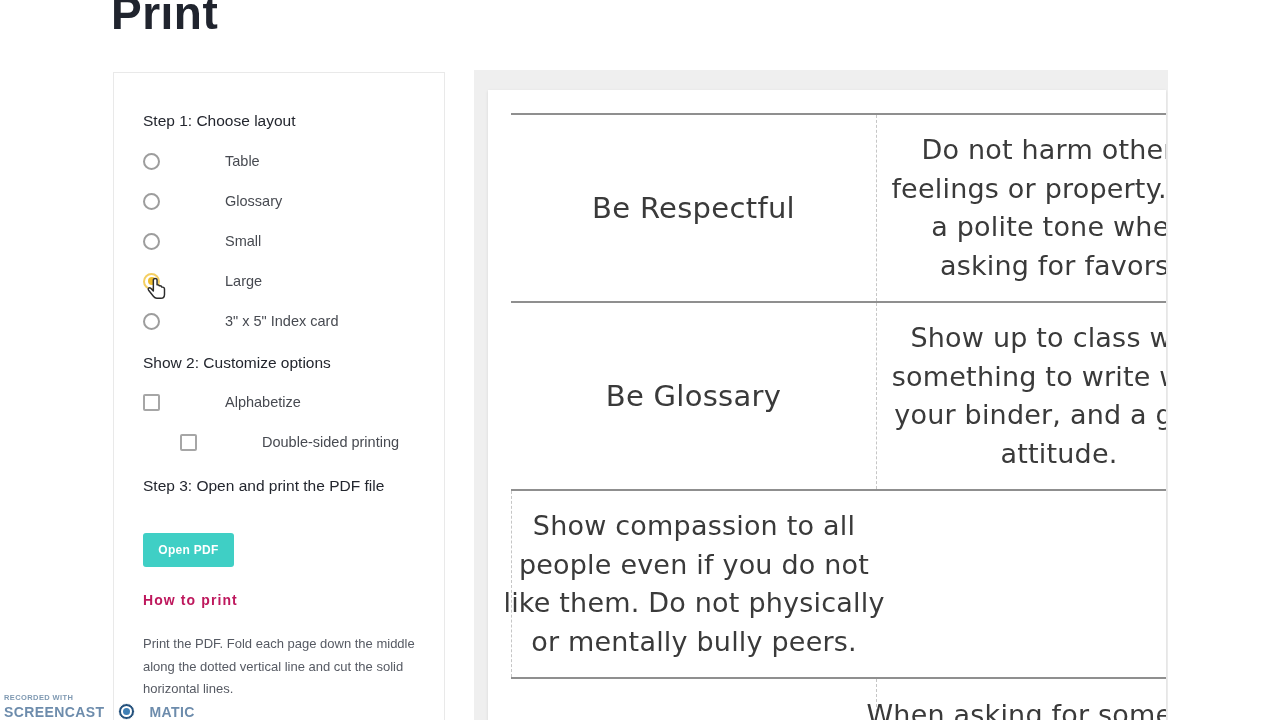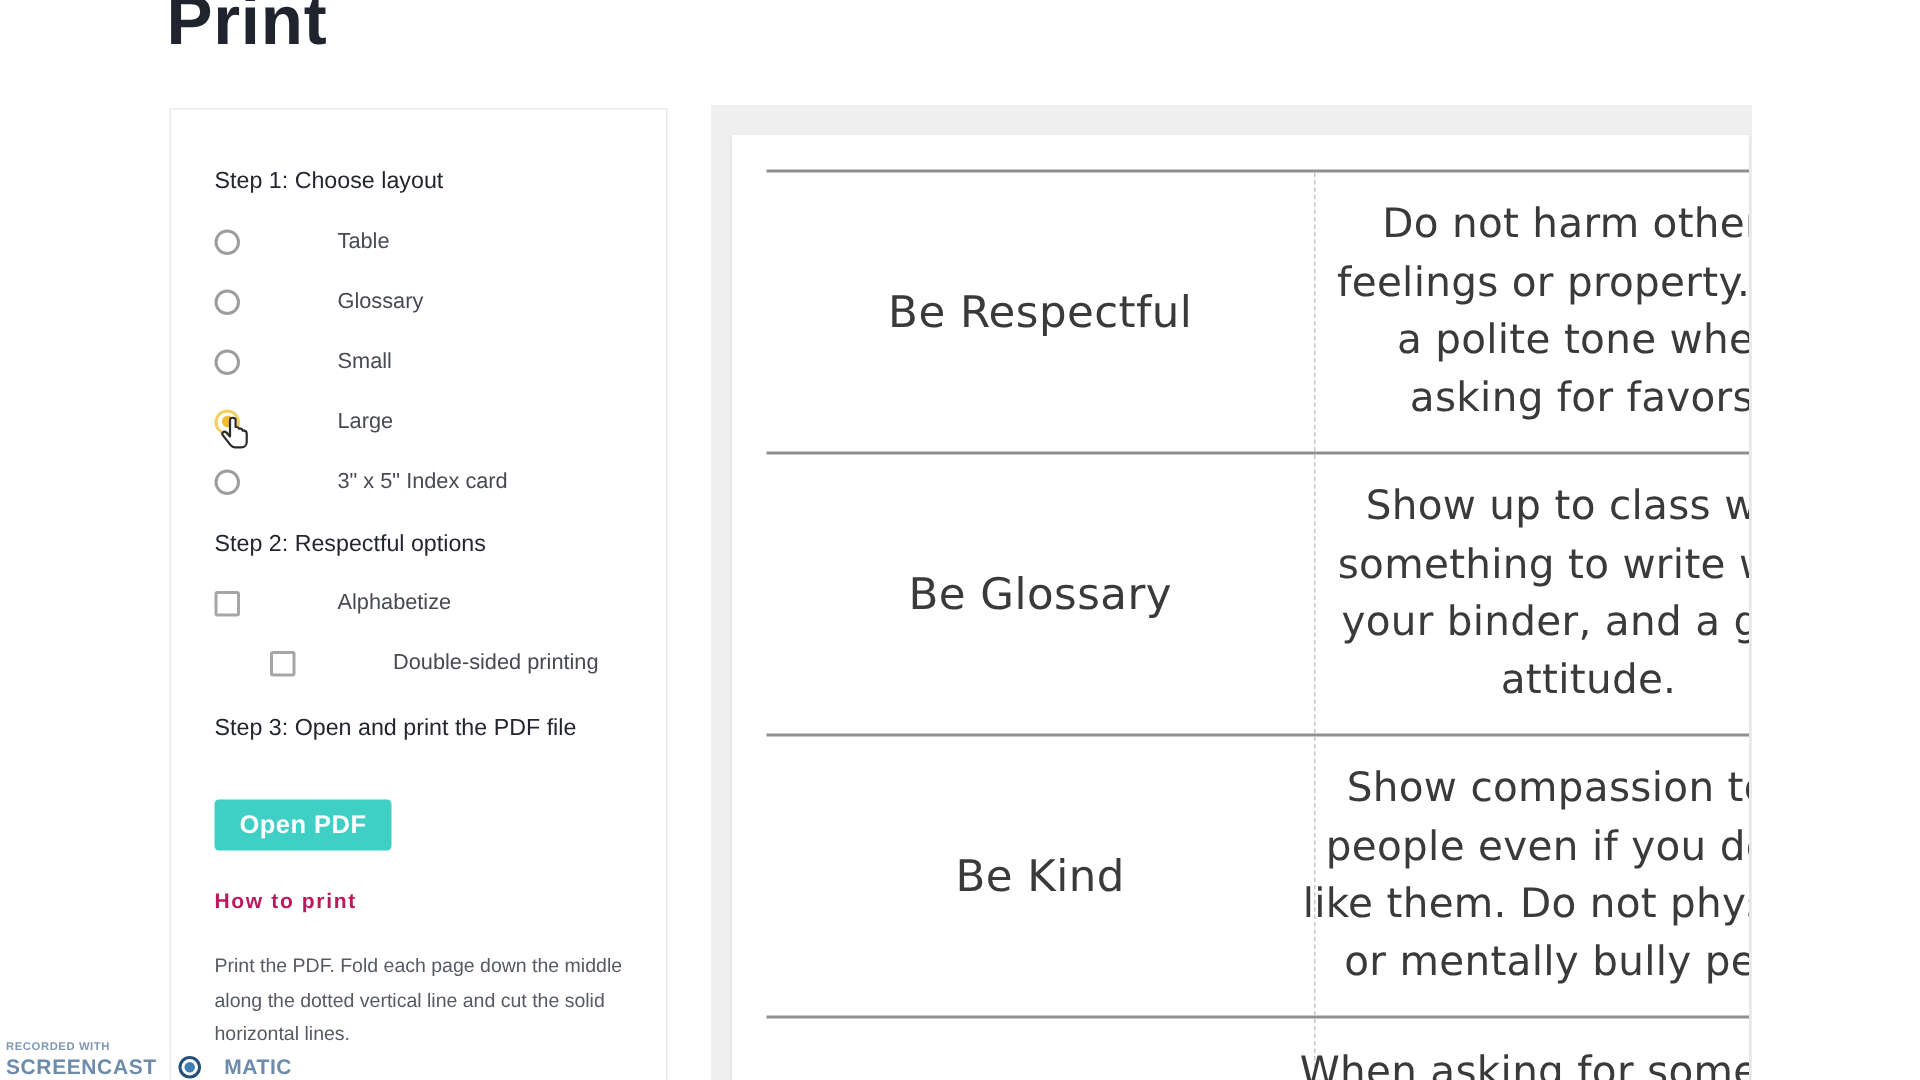--- a/index.html
+++ b/index.html
@@ -20,22 +20,22 @@
   .step-heading{left:29px;font-size:15.5px;font-weight:400;color:#23262e;}
   .opt-row{left:29px;height:20px;display:flex;align-items:center;cursor:pointer;gap:48px;}
   .radio{width:17px;height:17px;border:2px solid #9d9d9d;border-radius:50%;background:#fff;
     position:relative;flex:0 0 17px;}
   .radio.selected{border-color:var(--yellow-ring);}
   .radio.selected::after{content:"";position:absolute;left:2.5px;top:2.5px;width:8px;height:8px;
     border-radius:50%;background:var(--yellow-dot);}
   .checkbox{width:17px;height:17px;border:2px solid #a6a6a6;border-radius:2px;background:#fff;flex:0 0 17px;}
   .opt-label{margin-left:17px;font-size:14.5px;color:#474a51;}
   .step3-heading{width:252px;line-height:21.5px;}
-  .open-pdf-btn{left:29px;top:460px;width:118px;height:34px;background:var(--teal);border:none;
-    border-radius:3px;color:#ffffff;font-size:17px;font-weight:700;letter-spacing:.3px;
+  .open-pdf-btn{left:29px;top:460px;width:91px;height:34px;background:var(--teal);border:none;
+    border-radius:3px;color:#ffffff;font-size:12px;font-weight:700;letter-spacing:.3px;
     font-family:"Liberation Sans",sans-serif;cursor:pointer;}
   .howto-heading{left:29px;top:519px;font-size:14px;font-weight:700;color:#be185d;letter-spacing:1.1px;}
   .howto-text{left:29px;top:560px;width:278px;font-size:13px;line-height:22.7px;color:#565a63;}
 
   
   .preview{left:474px;top:70px;width:694px;height:650px;background:#efefef;overflow:hidden;}
   .pdf-page{position:absolute;left:14px;top:20px;width:678px;height:700px;background:#ffffff;
     overflow:hidden;box-shadow:0 1px 3px rgba(0,0,0,.10);}
   .ptable{position:absolute;left:23px;top:23px;width:730px;
     font-family:"DejaVu Sans","Liberation Sans",sans-serif;color:#3a3a3a;}
@@ -48,21 +48,21 @@
   .prow.partial .def-cell{justify-content:flex-start;padding-top:17px;}
   .def-line{white-space:nowrap;}
 
   
   .cursor{left:143px;top:277px;width:27px;height:27px;pointer-events:none;}
 
   
   .watermark{left:4px;top:693px;color:#6d8cac;
     text-shadow:-1px 0 #fff,1px 0 #fff,0 -1px #fff,0 1px #fff,-1px -1px #fff,1px 1px #fff,-1px 1px #fff,1px -1px #fff;}
   .wm-line1{font-size:7.5px;font-weight:800;letter-spacing:.4px;color:#7f99b2;}
-  .wm-line2{display:flex;margin-top:1px;gap:12px;}
+  .wm-line2{display:flex;align-items:center;margin-top:1px;gap:12px;}
   .wm-brand{font-size:14px;font-weight:800;letter-spacing:.4px;}
   .wm-logo{width:17px;height:17px;border-radius:50%;background:#24517c;margin:0 2px;
     display:flex;align-items:center;justify-content:center;border:1px solid #fff;}
   .wm-logo-ring{width:11px;height:11px;border-radius:50%;background:#fff;
     display:flex;align-items:center;justify-content:center;}
   .wm-logo-dot{width:7px;height:7px;border-radius:50%;background:#3f7fb5;}
 </style>
 </head>
 <body>
 
@@ -86,21 +86,21 @@
   </div>
   <div class="abs opt-row" style="top:198px;">
     <span class="radio selected"></span>
     <span class="opt-label">Large</span>
   </div>
   <div class="abs opt-row" style="top:238px;">
     <span class="radio"></span>
     <span class="opt-label">3" x 5" Index card</span>
   </div>
 
-  <div class="abs step-heading" style="top:281px;">Step 2: Respectful options</div>
+  <div class="abs step-heading" style="top:281px;">Show 2: Customize options</div>
 
   <div class="abs opt-row" style="top:319px;">
     <span class="checkbox"></span>
     <span class="opt-label">Alphabetize</span>
   </div>
   <div class="abs opt-row" style="top:359px;margin-left:37px;">
     <span class="checkbox"></span>
     <span class="opt-label">Double-sided printing</span>
   </div>
 
@@ -130,21 +130,20 @@
         <div class="term-cell">Be Glossary</div>
         <div class="def-cell">
           <div class="def-line">Show up to class with</div>
           <div class="def-line">something to write with,</div>
           <div class="def-line">your binder, and a good</div>
           <div class="def-line">attitude.</div>
         </div>
       </div>
 
       <div class="prow">
-        <div class="term-cell">Be Kind</div>
         <div class="def-cell">
           <div class="def-line">Show compassion to all</div>
           <div class="def-line">people even if you do not</div>
           <div class="def-line">like them. Do not physically</div>
           <div class="def-line">or mentally bully peers.</div>
         </div>
       </div>
 
       <div class="prow partial">
         <div class="term-cell"></div>

